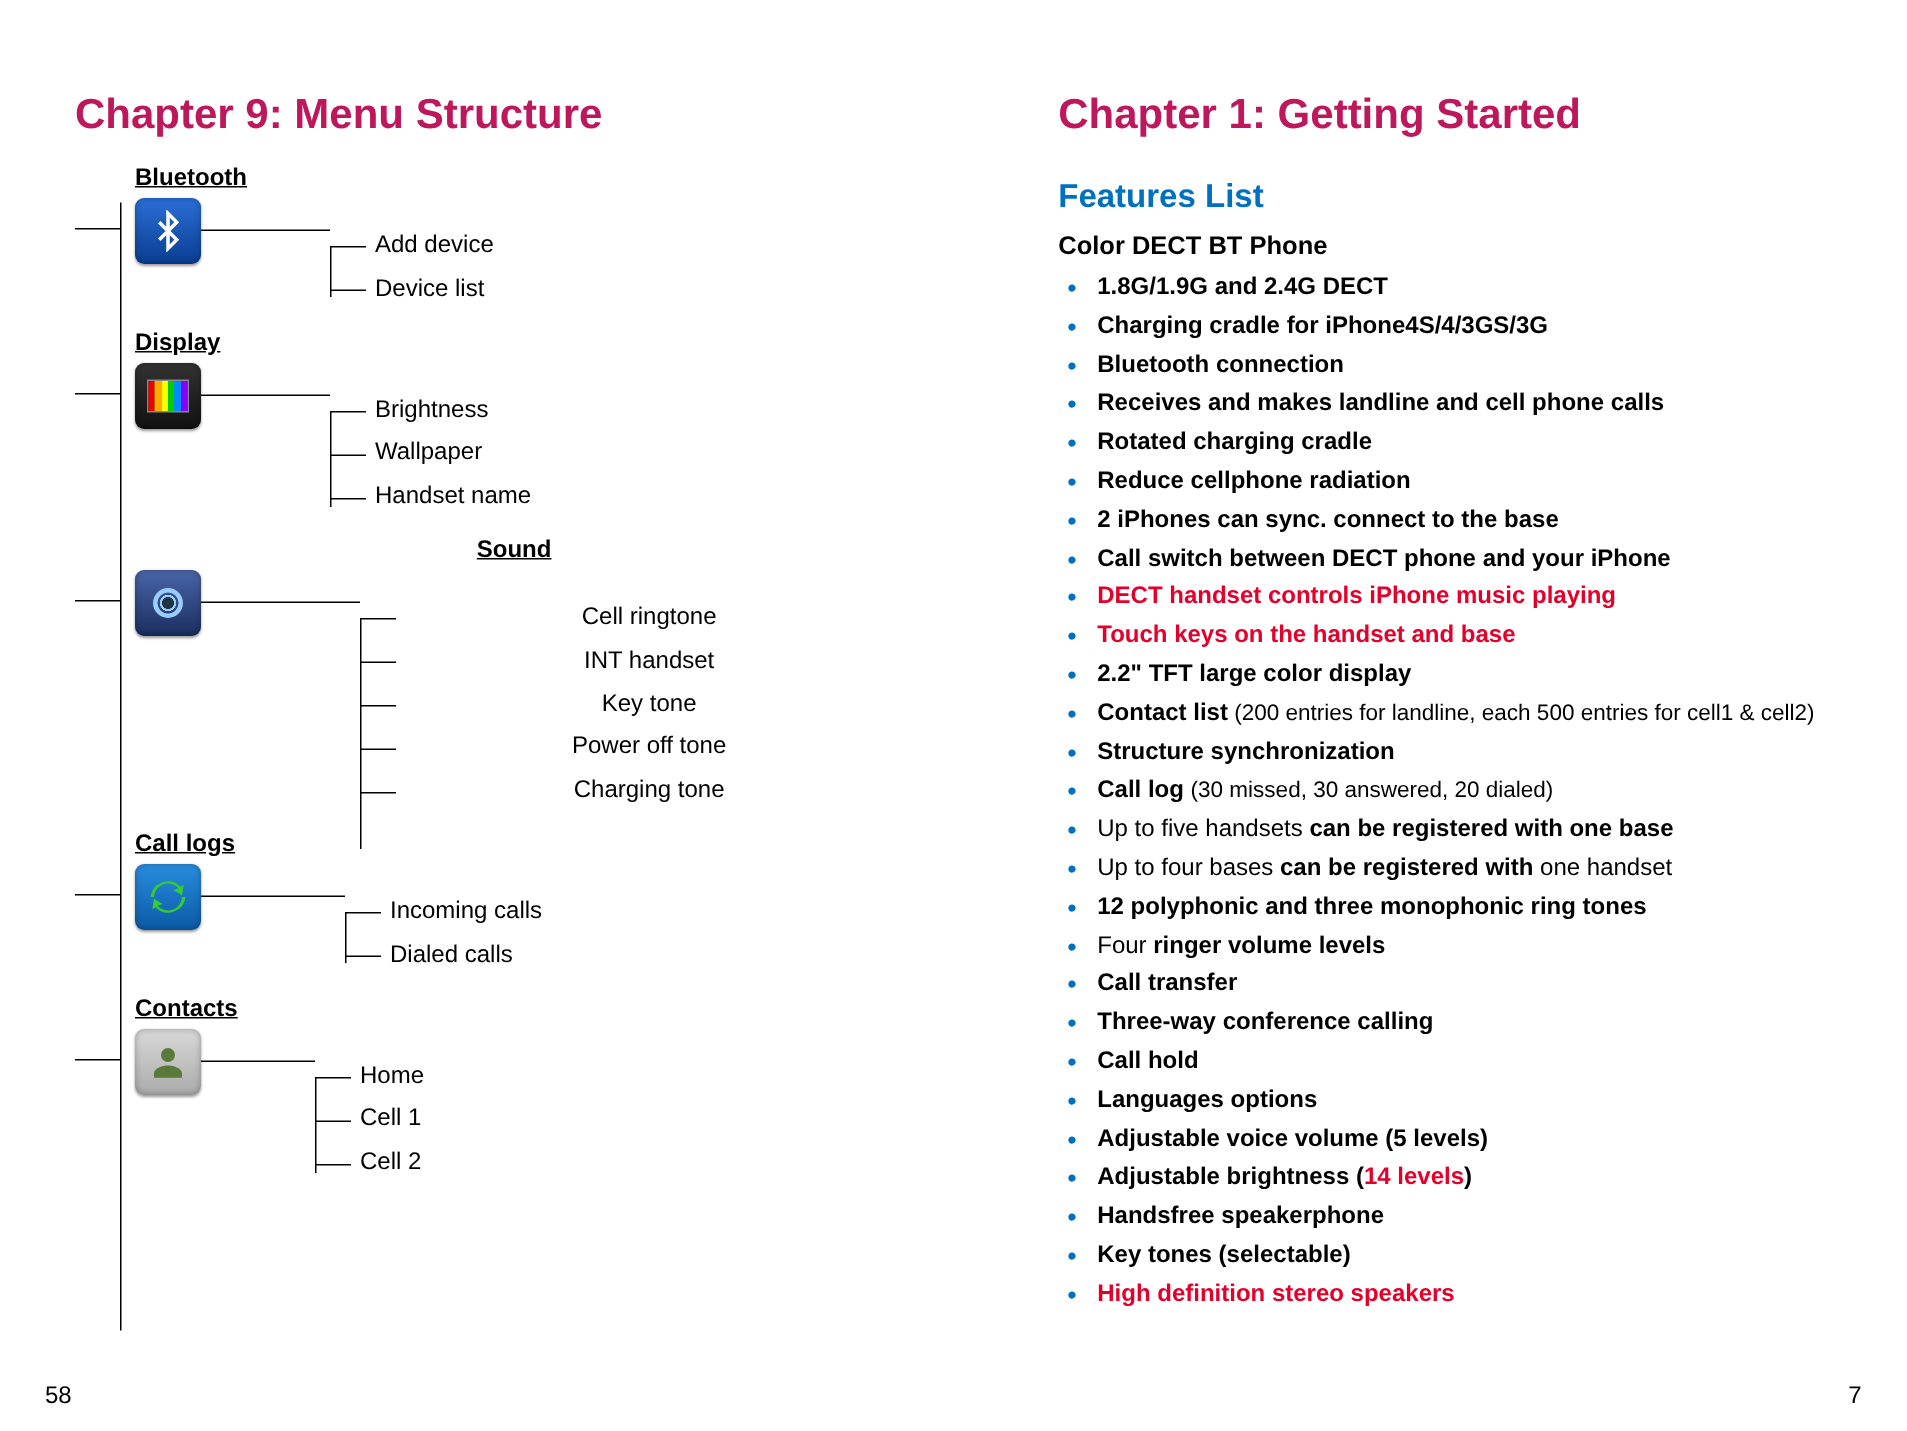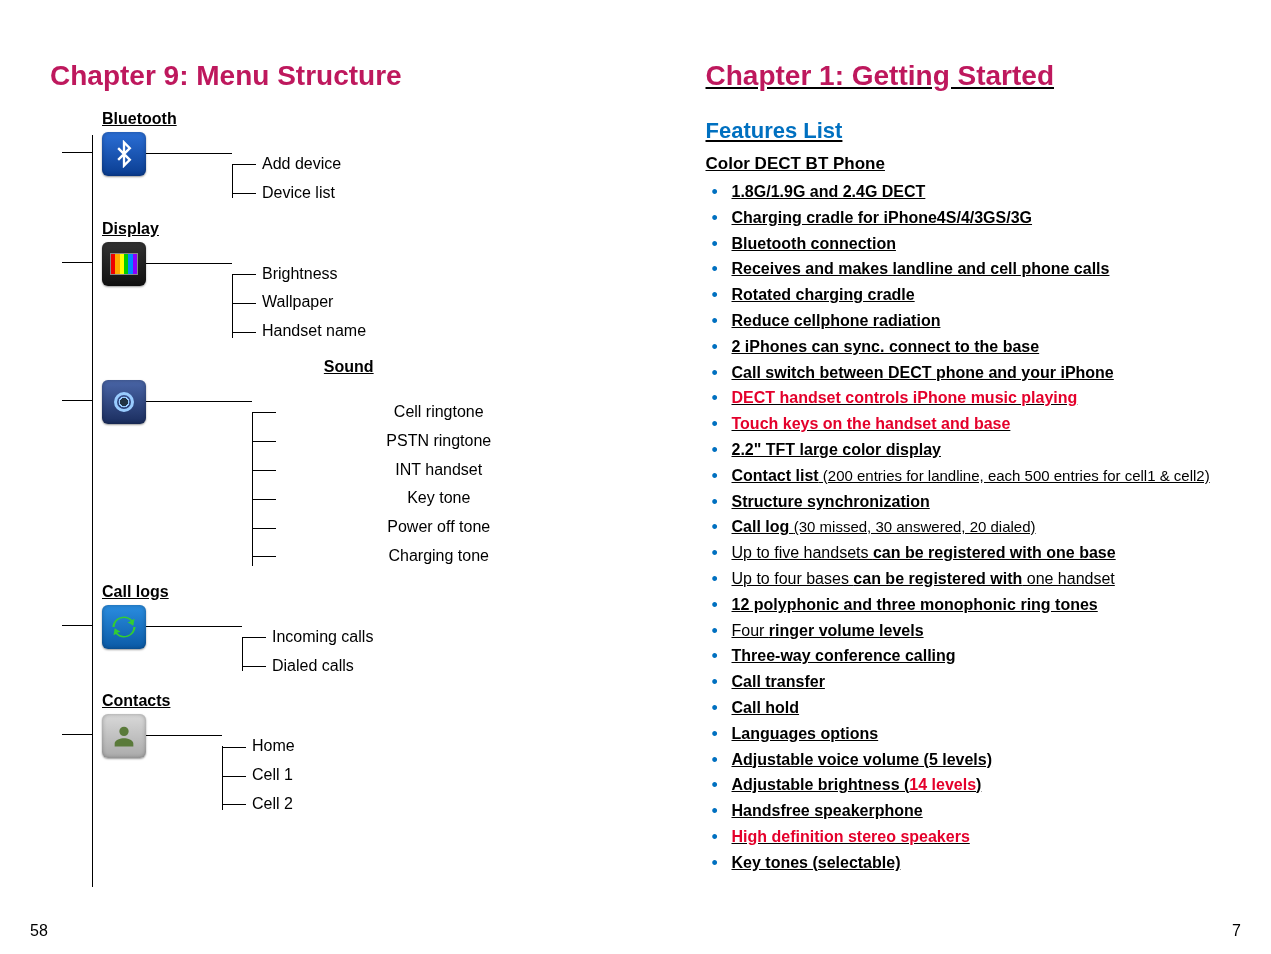--- a/index.html
+++ b/index.html
@@ -16,21 +16,20 @@
     width: 100%;
     height: 100%;
   }
   .col {
     width: 50%;
     padding: 60px 40px 30px 50px;
     position: relative;
   }
   .col-right {
     padding: 60px 50px 18px 70px;
-    text-decoration: underline;
   }
   h1.chapter {
     color: #be185d;
     font-size: 28px;
     font-weight: 700;
     margin-bottom: 18px;
   }
   h2.section {
     color: #0070c0;
     font-size: 22px;
@@ -73,21 +72,21 @@
   }
   .page-num-right {
     position: absolute;
     bottom: 14px;
     right: 30px;
     font-size: 16px;
   }
 
   
   .menu-tree {
-    margin-left: 42px;
+    margin-left: 30px;
     margin-top: 10px;
     position: relative;
   }
   .menu-tree-root-line {
     position: absolute;
     left: 0;
     top: 25px;
     width: 1px;
     background: #000;
   }
@@ -229,21 +228,20 @@
         <div class="icon-header-row">
           <div class="root-branch" style="top:22px;"></div>
           <div class="menu-icon icon-sound">
             <div style="width:20px;height:20px;border:3px solid #9cf;border-radius:50%;background:radial-gradient(circle,#234 40%,#9cf 41%,#9cf 55%,transparent 56%);"></div>
           </div>
           <div class="hbranch" style="width:106px;"></div>
         </div>
         <div class="menu-subitems" style="margin-left:160px; margin-top:-30px;">
           <div class="sub-vline" style="top:10px; height:154px;"></div>
           <div class="menu-subitem">Cell ringtone</div>
-          <div class="menu-subitem">PSTN ringtone</div>
           <div class="menu-subitem">INT handset</div>
           <div class="menu-subitem">Key tone</div>
           <div class="menu-subitem">Power off tone</div>
           <div class="menu-subitem">Charging tone</div>
         </div>
       </div>
 
       <div class="menu-group" style="margin-top:16px;">
         <div class="menu-label">Call logs</div>
         <div class="icon-header-row">
@@ -303,27 +301,27 @@
       <li><span class="bold red">DECT handset controls iPhone music playing</span></li>
       <li><span class="bold red">Touch keys on the handset and base</span></li>
       <li><span class="bold">2.2" TFT large color display</span></li>
       <li><span class="bold">Contact list</span><span class="sub-detail"> (200 entries for landline, each 500 entries for cell1 &amp; cell2)</span></li>
       <li><span class="bold">Structure synchronization</span></li>
       <li><span class="bold">Call log </span><span class="sub-detail">(30 missed, 30 answered, 20 dialed)</span></li>
       <li><span>Up to five handsets </span><span class="bold">can be registered with one base</span></li>
       <li><span>Up to four bases </span><span class="bold">can be registered with</span><span> one handset</span></li>
       <li><span class="bold">12 polyphonic and three monophonic ring tones</span></li>
       <li><span>Four </span><span class="bold">ringer volume levels</span></li>
+      <li><span class="bold">Call transfer</span></li>
       <li><span class="bold">Three-way conference calling</span></li>
-      <li><span class="bold">Call transfer</span></li>
       <li><span class="bold">Call hold</span></li>
       <li><span class="bold">Languages options</span></li>
       <li><span class="bold">Adjustable voice volume (5 levels)</span></li>
       <li><span class="bold">Adjustable brightness (</span><span class="bold red">14 levels</span><span class="bold">)</span></li>
       <li><span class="bold">Handsfree speakerphone</span></li>
+      <li><span class="bold">Key tones (selectable)</span></li>
       <li><span class="bold red">High definition stereo speakers</span></li>
-      <li><span class="bold">Key tones (selectable)</span></li>
     </ul>
 
     <div class="page-num-right">7</div>
   </div>
 
 </div>
 
 </body></html>

